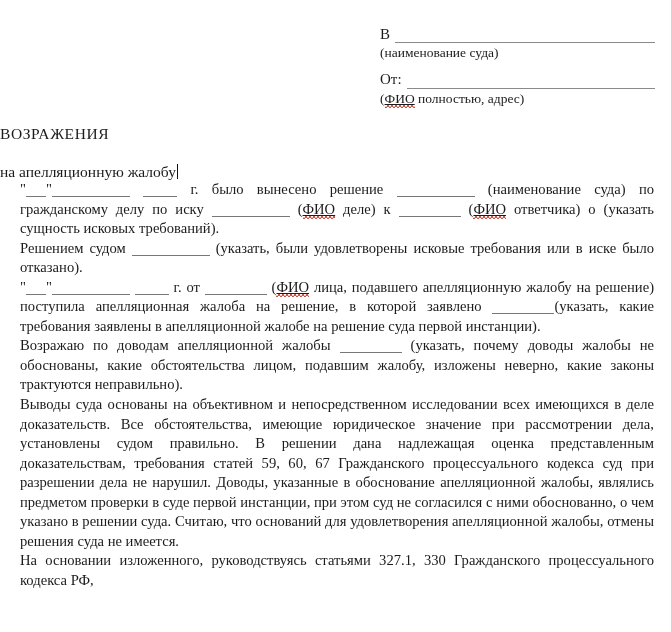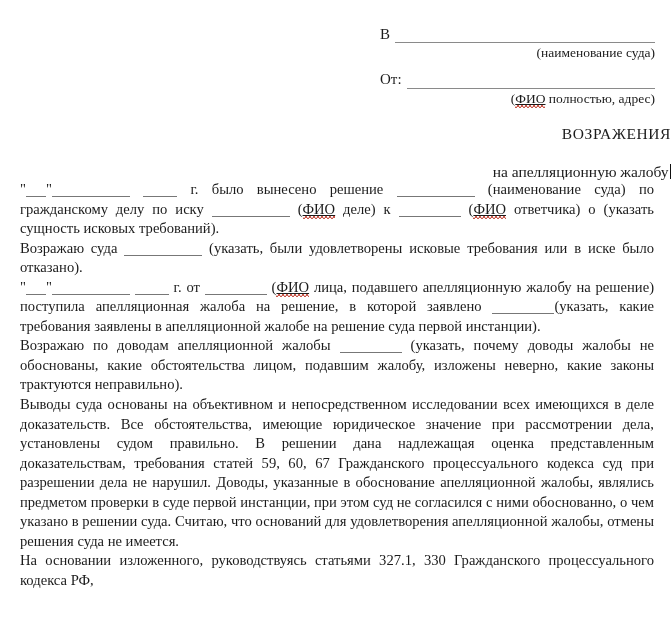--- a/index.html
+++ b/index.html
@@ -40,21 +40,21 @@
     line-height: 1.15;
     padding-right: 5px;
     flex: 0 0 auto;
   }
   .addr-rule {
     flex: 1 1 auto;
     border-bottom: 1.15px solid #8a8a8a;
     height: 13px;
   }
   .addr-caption {
-    text-align: right;
+    text-align: left;
     font-size: 13.5px;
     line-height: 1.35;
     margin-top: 1px;
     white-space: nowrap;
   }
   .addr-gap { height: 9px; }
 
   .sp-err {
     position: relative;
     white-space: nowrap;
@@ -74,21 +74,21 @@
     background-repeat: repeat-x;
     opacity: .85;
   }
 
   
   .title-block {
     position: absolute;
     top: 124px;
     left: 0;
     width: 671px;
-    text-align: right;
+    text-align: left;
   }
   .title-main {
     font-size: 15.5px;
     letter-spacing: .6px;
     line-height: 1.28;
   }
   .title-sub {
     font-size: 15.5px;
     line-height: 1.3;
     margin-top: 18px;
@@ -158,21 +158,21 @@
     <div class="title-main">ВОЗРАЖЕНИЯ</div>
     <div class="title-sub"><span>на апелляционную жалобу</span><span class="caret"></span></div>
   </div>
 
   <div class="body-block">
 
     <p class="para"><span>"</span><span class="blank b-xs"></span><span>"</span><span class="blank b-lg"></span>&nbsp;<span class="blank b-sm"></span><span> г. было вынесено решение </span><span class="blank b-lg"></span><span> (наименование суда)  по гражданскому делу по иску </span><span class="blank b-lg"></span>
       <span>(</span><span class="sp-err">ФИО</span><span> деле) к </span><span class="blank b-md"></span>
       <span>(</span><span class="sp-err">ФИО</span><span> ответчика) о </span><span>(указать сущность исковых требований).</span></p>
 
-    <p class="para"><span>Возражаю суда </span><span class="blank b-lg"></span><span> (указать, были удовлетворены исковые требования или в иске было отказано).</span></p>
+    <p class="para"><span>Решением судом </span><span class="blank b-lg"></span><span> (указать, были удовлетворены исковые требования или в иске было отказано).</span></p>
 
     <p class="para"><span>"</span><span class="blank b-xs"></span><span>"</span><span class="blank b-lg"></span>&nbsp;<span class="blank b-sm"></span><span> г. от </span><span class="blank b-md"></span><span> (</span><span class="sp-err">ФИО</span><span> лица, подавшего апелляционную жалобу на решение) поступила апелляционная жалоба на решение, в которой заявлено </span><span class="blank b-md"></span><span>(указать, какие требования заявлены в апелляционной жалобе на решение суда первой инстанции).</span></p>
 
     <p class="para"><span>Возражаю по доводам апелляционной жалобы </span><span class="blank b-md"></span><span> (указать, почему доводы жалобы не обоснованы, какие обстоятельства лицом, подавшим жалобу, изложены неверно, какие законы трактуются неправильно).</span></p>
 
     <p class="para">Выводы суда основаны на объективном и непосредственном исследовании всех имеющихся в деле доказательств. Все обстоятельства, имеющие юридическое значение при рассмотрении дела, установлены судом правильно. В решении дана надлежащая оценка представленным доказательствам, требования статей 59, 60, 67 Гражданского процессуального кодекса суд при разрешении дела не нарушил. Доводы, указанные в обоснование апелляционной жалобы, являлись предметом проверки в суде первой инстанции, при этом суд не согласился с ними обоснованно, о чем указано в решении суда. Считаю, что оснований для удовлетворения апелляционной жалобы, отмены решения суда не имеется.</p>
 
     <p class="para">На основании изложенного, руководствуясь статьями 327.1, 330 Гражданского процессуального кодекса РФ,</p>
 
   </div>

